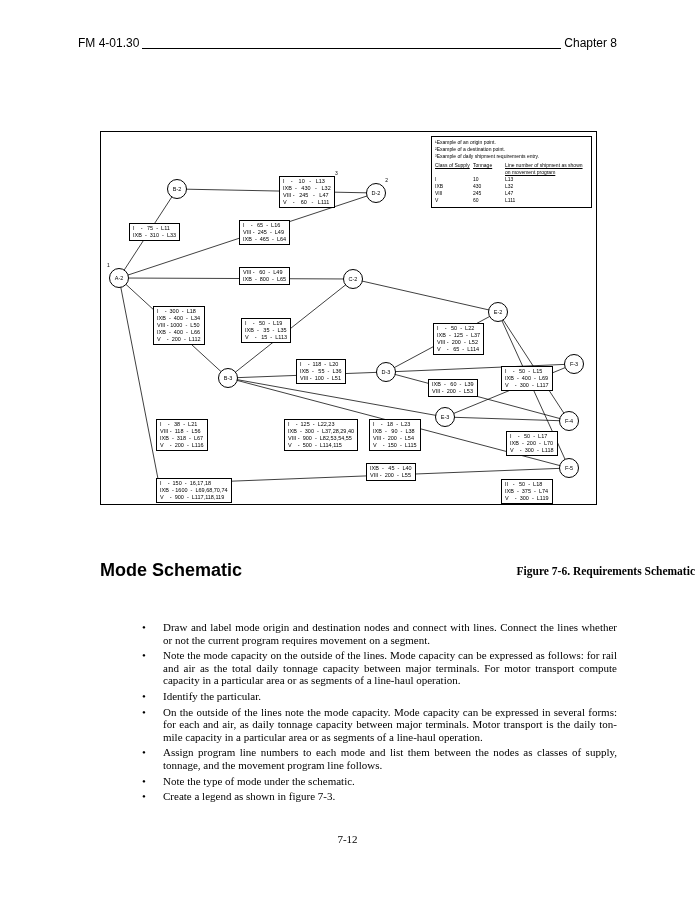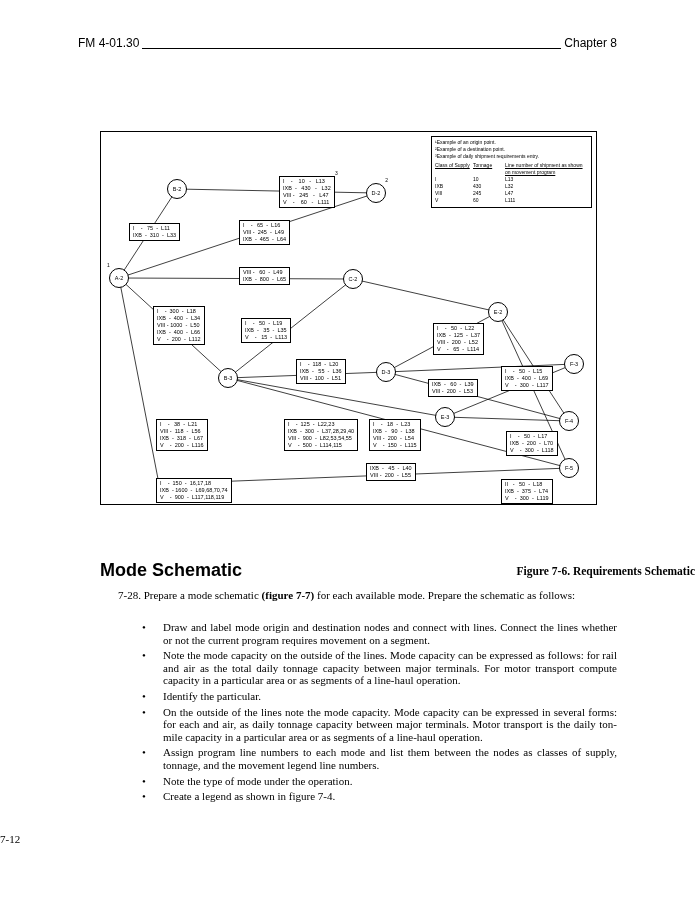--- a/index.html
+++ b/index.html
@@ -33,21 +33,21 @@
 
   .caption { position:absolute; top:517px; left:0; right:0; text-align:right; font-weight:bold; font-size:11.5px;margin-top:48px; }
 
   .section-heading { position:absolute; top:560px; left:100px; font-family:"Liberation Sans", sans-serif;
                      font-weight:bold; font-size:18px; }
   .intro { position:absolute; top:589px; left:118px; right:78px; font-size:11px; line-height:13px; }
   .bullet-list { position:absolute; top:621px; left:140px; right:78px; font-size:11px; line-height:12.6px; }
   .bullet-list li { list-style:none; position:relative; padding-left:23px; text-align:justify; margin-bottom:3px; }
   .bullet-char { position:absolute; left:2px; top:0; }
 
-  .footer { position:absolute; top:833px; left:0; right:0; font-size:11px; }
+  .footer { position:absolute; top:833px; left:0; right:0; text-align:center; font-size:11px; }
 </style>
 </head>
 <body>
 
 <div class="page">
 
   <div class="header">
     <span>FM 4-01.30</span>
     <span class="header-rule"></span>
     <span>Chapter 8</span>
@@ -161,27 +161,26 @@
       <div class="node" style="left: 473px; top: 232px;">F-3</div>
       <div class="node" style="left: 344px; top: 285px;">E-3</div>
       <div class="node" style="left: 468px; top: 289px;">F-4</div>
       <div class="node" style="left: 468px; top: 336px;">F-5</div>
     </div>
 
   <div class="caption">Figure 7-6.  Requirements Schematic</div>
 
   <div class="section-heading">Mode Schematic</div>
 
-  <p class="intro"><span>7-28.  Prepare a mode schematic </span><b>(figure 7-7)</b><span> for each available mode.  Prepare the schematic as follows:</span></p>
 
   <ul class="bullet-list" id="bullet-list">
       <li><span class="bullet-char">•</span><span>Draw and label mode origin and destination nodes and connect with lines.  Connect the lines whether or not the current program requires movement on a segment.</span></li>
       <li><span class="bullet-char">•</span><span>Note the mode capacity on the outside of the lines.  Mode capacity can be expressed as follows: for rail and air as the total daily tonnage capacity between major terminals.  For motor transport compute capacity in a particular area or as segments of a line-haul operation.</span></li>
       <li><span class="bullet-char">•</span><span>Identify the particular.</span></li>
       <li><span class="bullet-char">•</span><span>On the outside of the lines note the mode capacity.  Mode capacity can be expressed in several forms: for each and air, as daily tonnage capacity between major terminals.  Motor transport is the daily ton-mile capacity in a particular area or as segments of a line-haul operation.</span></li>
-      <li><span class="bullet-char">•</span><span>Assign program line numbers to each mode and list them between the nodes as classes of supply, tonnage, and the movement legend line numbers.</span></li>
-      <li><span class="bullet-char">•</span><span>Note the type of mode under the operation.</span></li>
-      <li><span class="bullet-char">•</span><span>Create a legend as shown in figure 7-4.</span></li>
+      <li><span class="bullet-char">•</span><span>Assign program line numbers to each mode and list them between the nodes as classes of supply, tonnage, and the movement program line follows.</span></li>
+      <li><span class="bullet-char">•</span><span>Note the type of mode under the schematic.</span></li>
+      <li><span class="bullet-char">•</span><span>Create a legend as shown in figure 7-3.</span></li>
     </ul>
 
   <div class="footer">7-12</div>
 
 </div>
 
 </body></html>

